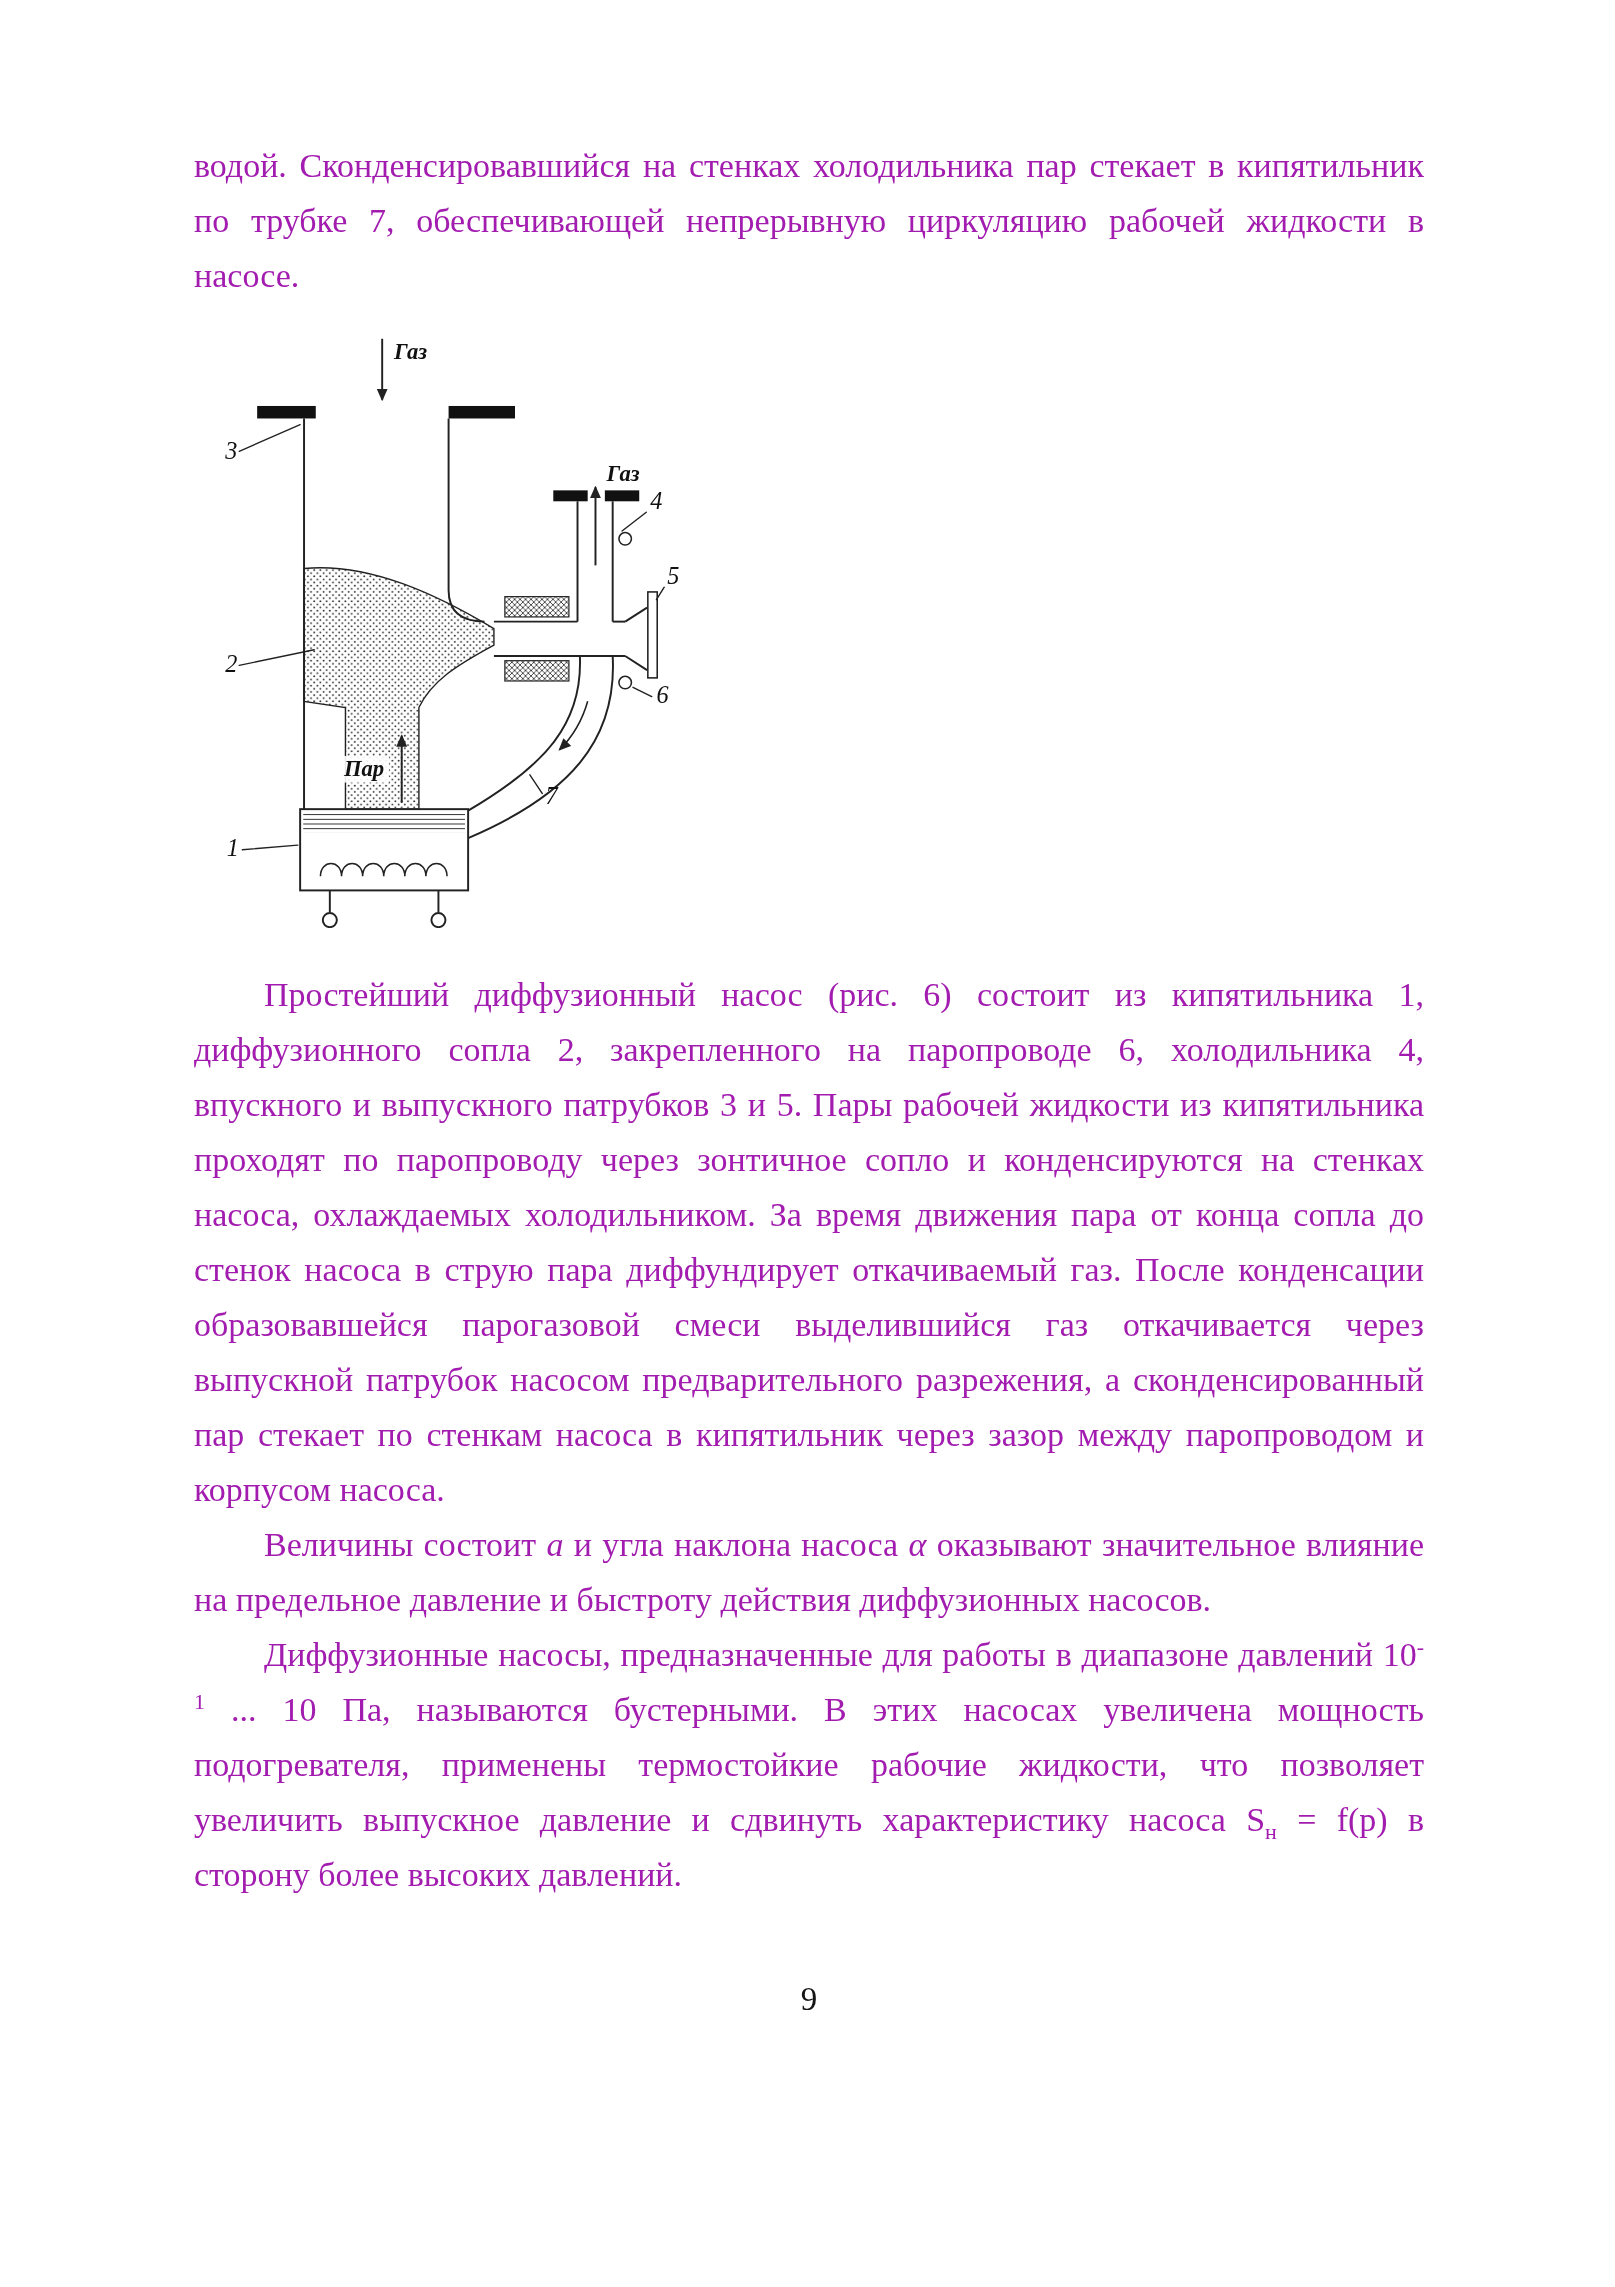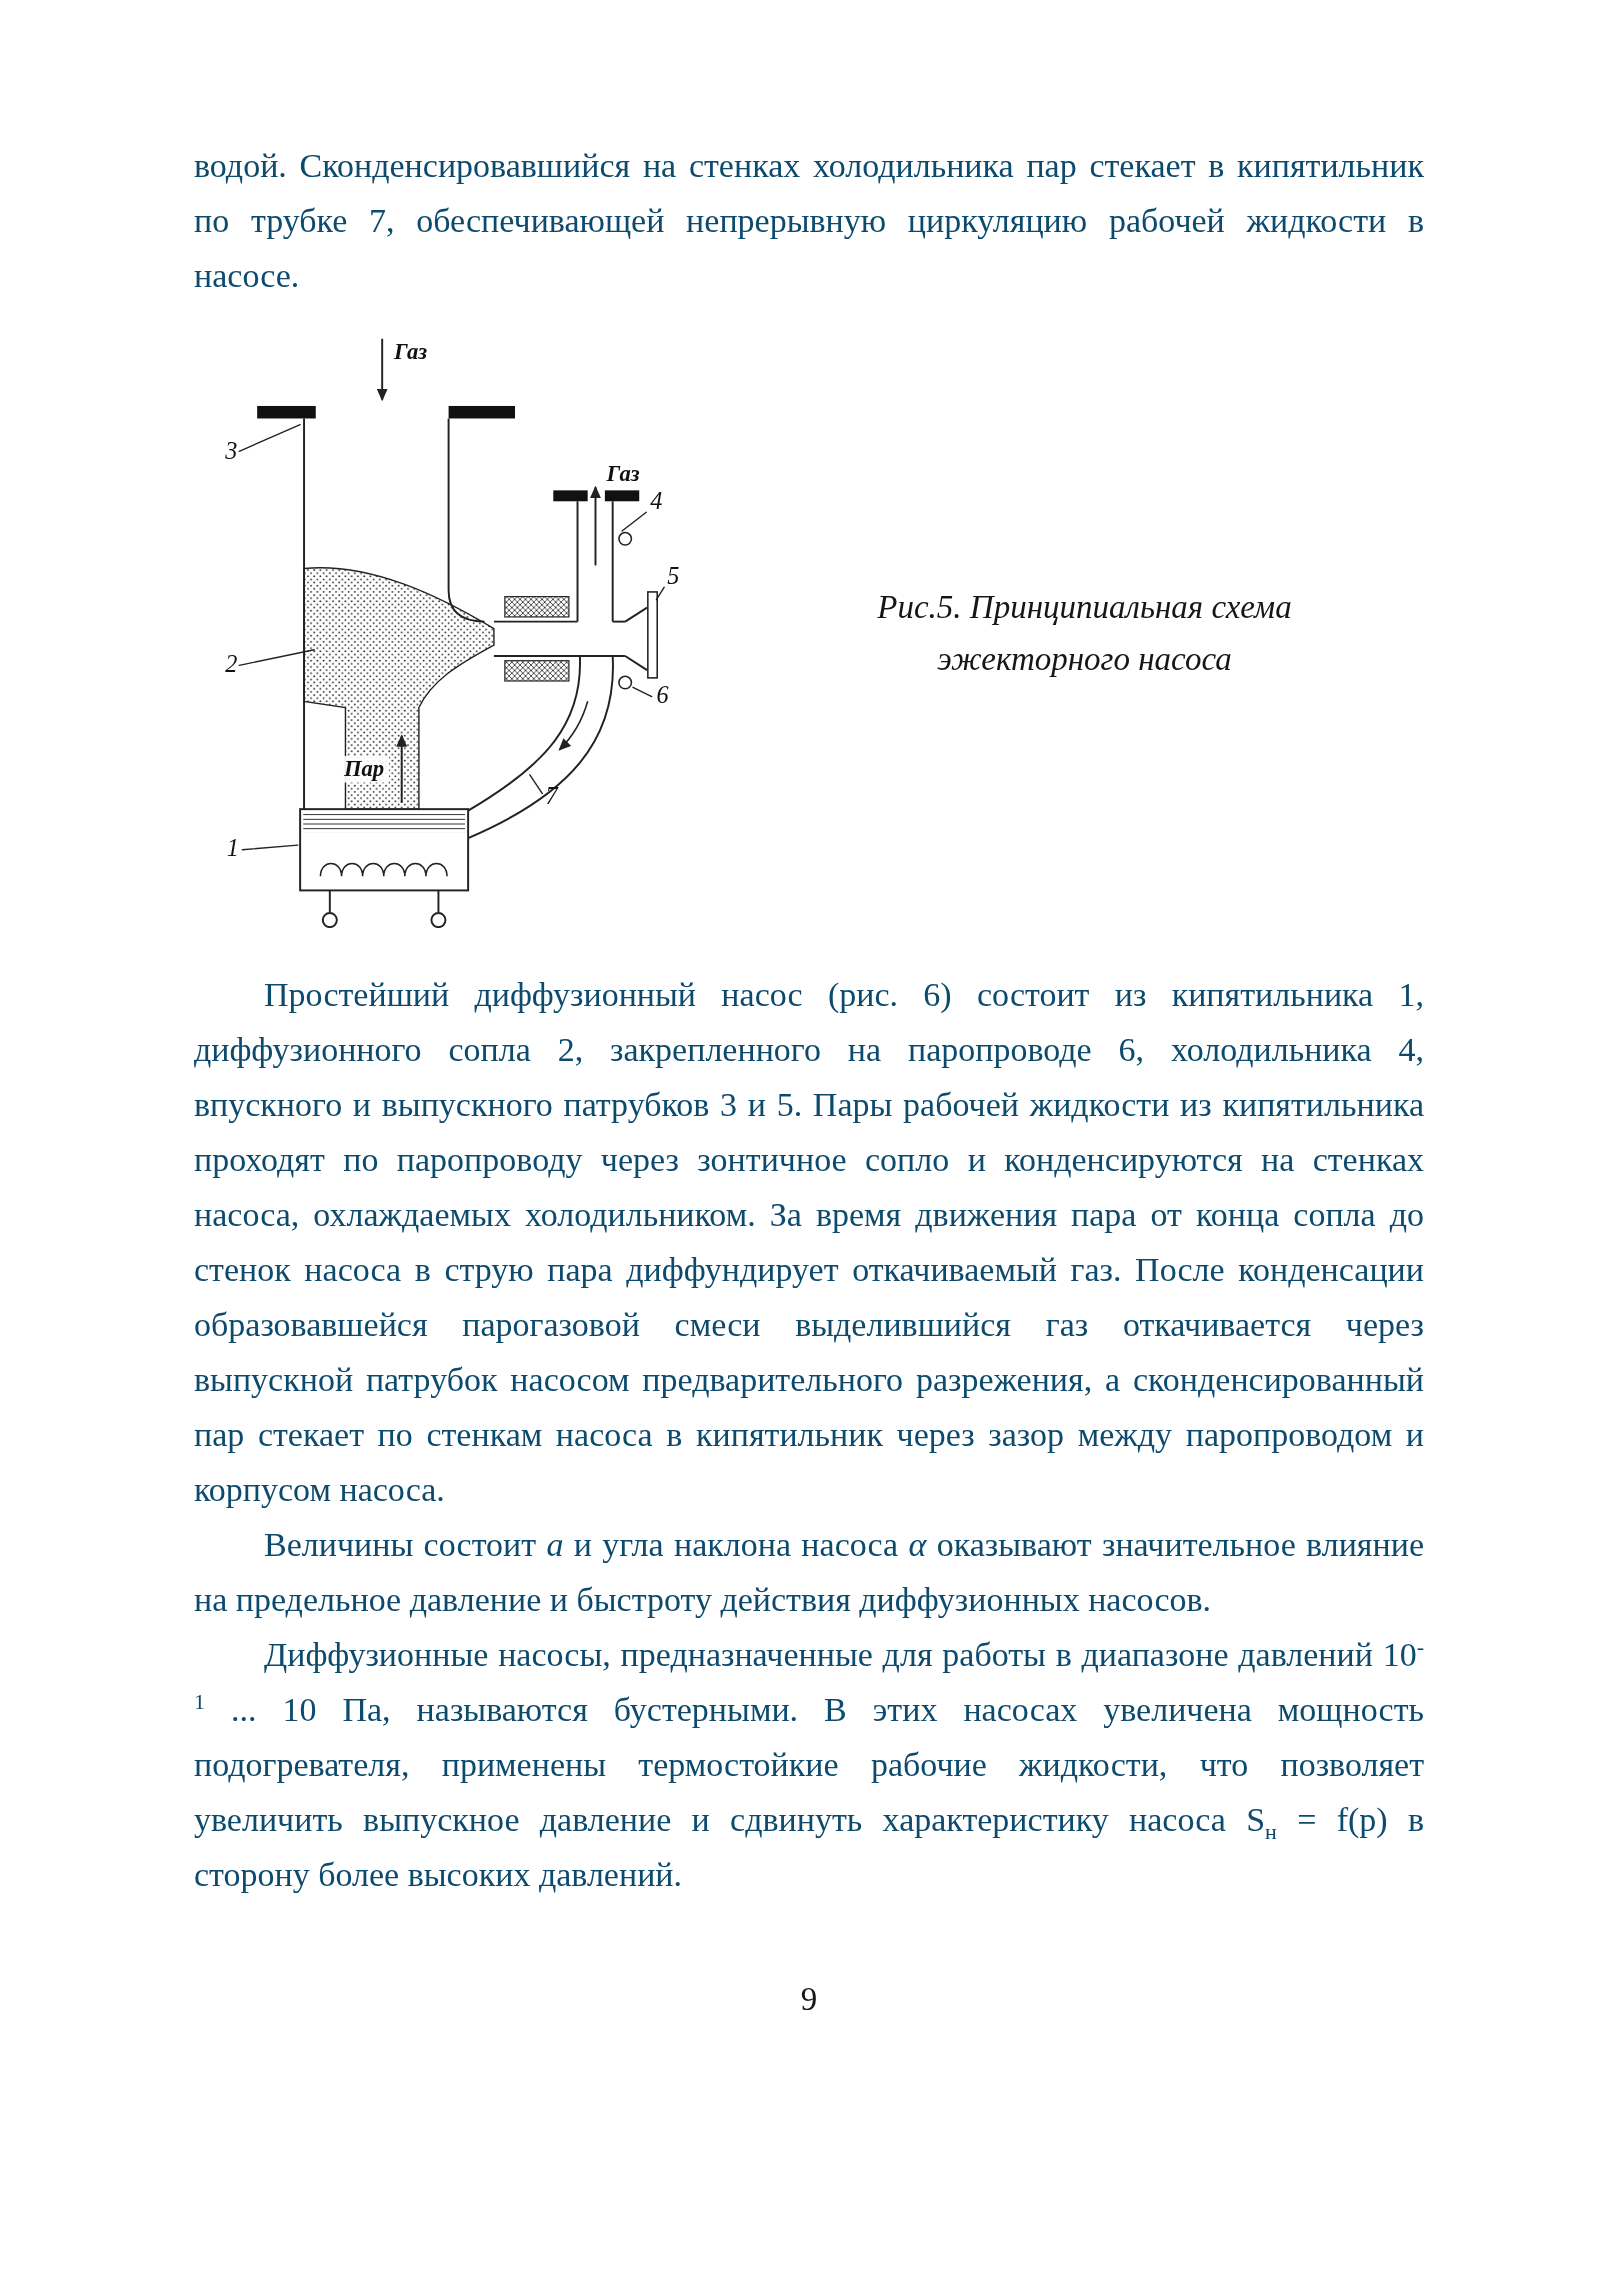--- a/index.html
+++ b/index.html
@@ -3,21 +3,21 @@
 <meta charset="utf-8">
 <style>
   * { margin:0; padding:0; box-sizing:border-box; }
   html,body { background:#e9e9e9; }
   body { font-family:"Liberation Serif", serif; }
   .page {
     width:1615px; height:2288px; background:#ffffff; position:relative;
     margin:0 auto; color:#141414; overflow:hidden;
   }
   .content { position:absolute; left:194px; top:138px; width:1230px; }
-  .para { font-size:34px; line-height:55px; text-align:justify; color:#0c4a6e; }
+  .para { font-size:34px; line-height:55px; text-align:justify; color:#a21caf; }
   .indent { text-indent:70px; }
   .no-indent { text-indent:0; }
   .figure-row { position:relative; height:609px; margin-top:31px; margin-bottom:24px; }
   .diagram { position:absolute; left:28px; top:0; }
   .caption {
     position:absolute; left:646px; top:247px; width:489px;
     text-align:center; font-style:italic; font-size:33px; line-height:52px; color:#161616;
   }
   sup.exp { font-size:22px; vertical-align:super; line-height:0; }
   sub.idx { font-size:22px; vertical-align:sub; line-height:0; }
@@ -127,24 +127,20 @@
           <line class="stroke" stroke-width="1.8" x1="566" y1="324" x2="556" y2="340"></line>
 
           <text class="fig-num" x="556" y="472">6</text>
           <line class="stroke" stroke-width="1.8" x1="550" y1="464" x2="526" y2="452"></line>
 
           <text class="fig-num" x="414" y="602">7</text>
           <line class="stroke" stroke-width="1.8" x1="410" y1="588" x2="394" y2="564"></line>
         </g>
       </svg>
 
-      <div class="caption">
-        <div>Рис.5. Принципиальная схема</div>
-        <div>эжекторного насоса</div>
-      </div>
     </div>
 
     <p class="para indent">Простейший диффузионный насос (рис. 6) состоит из кипятильника 1, диффузионного сопла 2, закрепленного на паропроводе 6, холодильника 4, впускного и выпускного патрубков 3 и 5. Пары рабочей жидкости из кипятильника проходят по паропроводу через зонтичное сопло и конденсируются на стенках насоса, охлаждаемых холодильником. За время движения пара от конца сопла до стенок насоса в струю пара диффундирует откачиваемый газ. После конденсации образовавшейся парогазовой смеси выделившийся газ откачивается через выпускной патрубок насосом предварительного разрежения, а сконденсированный пар стекает по стенкам насоса в кипятильник через зазор между паропроводом и корпусом насоса.</p>
 
     <p class="para indent"><span>Величины состоит </span><i>а</i><span> и угла наклона насоса </span><i>α</i><span> оказывают значительное влияние на предельное давление и быстроту действия диффузионных насосов.</span></p>
 
     <p class="para indent"><span>Диффузионные насосы, предназначенные для работы в диапазоне давлений 10</span><sup class="exp">-1</sup><span> ... 10 Па, называются бустерными. В этих насосах увеличена мощность подогревателя, применены термостойкие рабочие жидкости, что позволяет увеличить выпускное давление и сдвинуть характеристику насоса S</span><sub class="idx">н</sub><span> = f(p) в сторону более высоких давлений.</span></p>
 
     <div class="page-number">9</div>
   </div>

